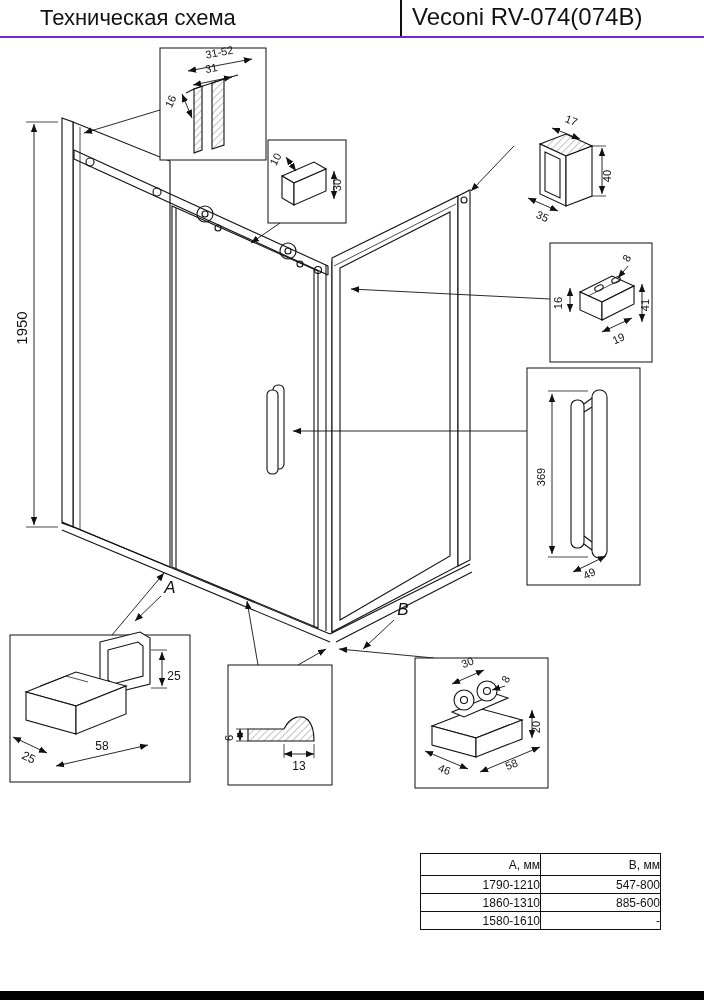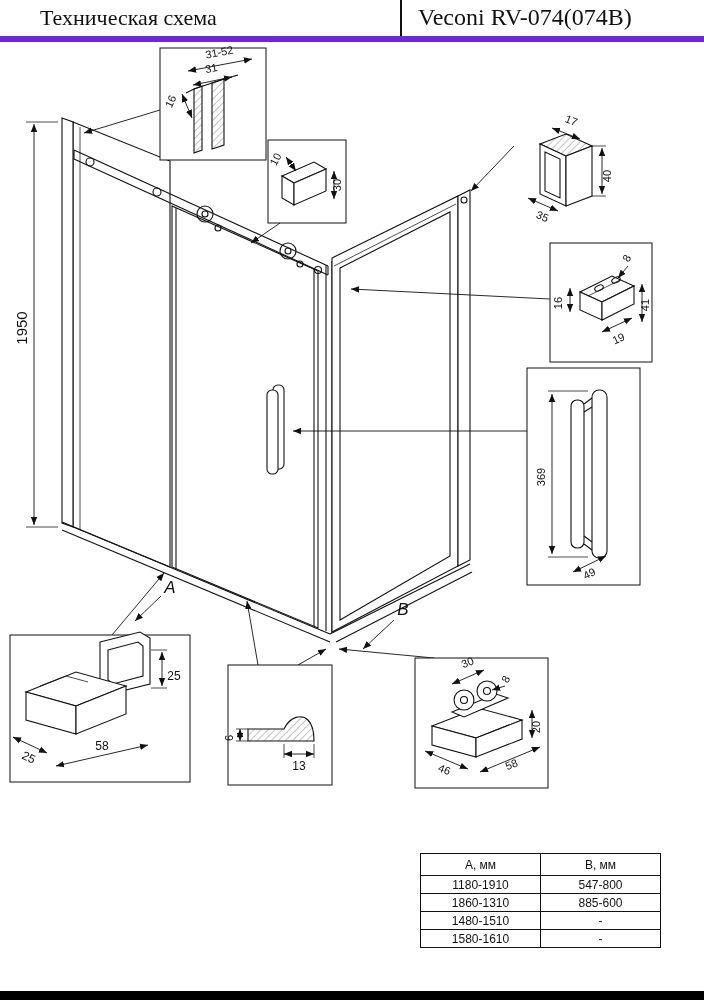--- a/index.html
+++ b/index.html
@@ -1,44 +1,44 @@
 <!DOCTYPE html>
 <html><head>
 <meta charset="utf-8">
 <style>
   html,body { margin:0; padding:0; }
   body {
     width:704px; height:1000px; position:relative; overflow:hidden;
     background:#ffffff; font-family:"Liberation Sans", sans-serif; color:#111;
   }
   .header { position:absolute; top:0; left:0; width:704px; height:36px;
-            border-bottom:6px solid #6d28d9; background:#fff;font-family:Liberation Serif, serif; }
+            border-bottom:2px solid #6d28d9; background:#fff; }
   .header-left  { position:absolute; left:40px; top:5px; font-size:22px; white-space:nowrap; }
   .header-right { position:absolute; left:400px; top:0; height:36px; line-height:34px;
-                  padding-left:16px; border-left:2px solid #111; font-size:24px; white-space:nowrap; }
+                  padding-left:10px; border-left:2px solid #111; font-size:24px; white-space:nowrap; }
   #drawing { position:absolute; top:0; left:0; }
   #drawing line, #drawing polyline, #drawing polygon, #drawing path,
   #drawing rect, #drawing circle, #drawing ellipse {
     stroke:#111; fill:none; stroke-width:1.1; }
   #drawing .face { fill:#ffffff; }
   #drawing .box  { fill:#ffffff; stroke-width:1; }
   #drawing .hatched { fill:url(#hatch); }
   #drawing .thin { stroke-width:0.75; }
   #drawing .dim  { stroke-width:0.9; }
   .hatchline { stroke:#555 !important; stroke-width:0.7 !important; }
   .arrowhead { fill:#111 !important; stroke:none !important; }
   #drawing text { stroke:none; fill:#111; font-family:"Liberation Sans", sans-serif; }
   .dimtxt   { font-size:11px; text-anchor:middle; }
   .dimtxt12 { font-size:12px; text-anchor:middle; }
   .bigdim   { font-size:15px; text-anchor:middle; }
   .ab { font-size:17px; font-style:italic; text-anchor:middle;
         font-family:"Liberation Serif", serif; }
   .spec-table { position:absolute; left:420px; top:853px; border-collapse:collapse;
                 font-size:12px; background:#fff; }
-  .spec-table th, .spec-table td { border:1px solid #111; width:119px; text-align:center;
+  .spec-table th, .spec-table td { border:1px solid #111; width:119px; text-align:right;
                                    font-weight:normal; padding:0; }
   .spec-table th { height:21px; }
   .spec-table td { height:17px; }
   .bottom-bar { position:absolute; left:0; top:991px; width:704px; height:9px; background:#000; }
 </style>
 </head>
 <body>
 
 <div class="header">
   <div class="header-left">Техническая схема</div>
@@ -258,31 +258,27 @@
 
 <table class="spec-table">
   <thead>
     <tr>
       <th>А, мм</th>
       <th>В, мм</th>
     </tr>
   </thead>
   <tbody>
     <tr>
-      <td>1180-1910</td>
+      <td>1790-1210</td>
       <td>547-800</td>
     </tr>
     <tr>
       <td>1860-1310</td>
       <td>885-600</td>
     </tr>
     <tr>
-      <td>1480-1510</td>
-      <td>-</td>
-    </tr>
-    <tr>
       <td>1580-1610</td>
       <td>-</td>
     </tr>
   </tbody>
 </table>
 
 <div class="bottom-bar"></div>
 
 </body></html>

